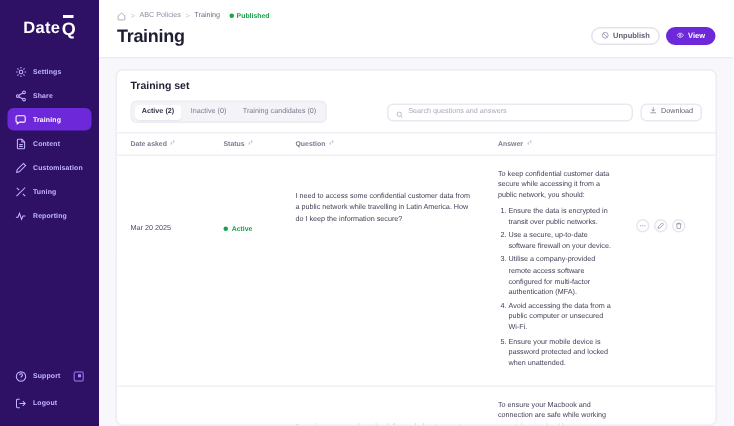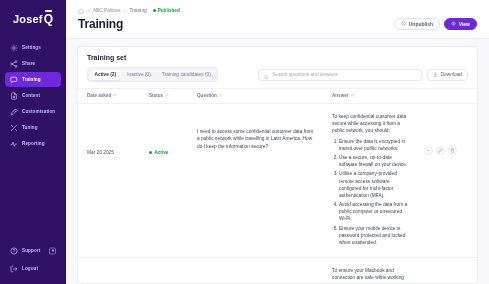--- a/index.html
+++ b/index.html
@@ -170,21 +170,21 @@
   }
   .icon-btn svg { display: block; }
 </style>
 </head>
 <body>
 
 <div class="app">
 
   <aside class="sidebar">
     <div class="brand">
-      <span class="brand-text">Josef</span>
+      <span class="brand-text">Date</span>
       <span class="brand-q">Q</span>
     </div>
 
     <nav class="nav">
       <div class="nav-item">
         <span class="nav-icon">
           <svg width="8" height="8" viewBox="0 0 16 16" fill="none" stroke="#c4b5fd" stroke-width="1.4">
             <circle cx="8" cy="8" r="2.4"></circle>
               <path d="M8 1.2v2M8 12.8v2M1.2 8h2M12.8 8h2M3.3 3.3l1.4 1.4M11.3 11.3l1.4 1.4M12.7 3.3l-1.4 1.4M4.7 11.3l-1.4 1.4"></path>
           </svg>

